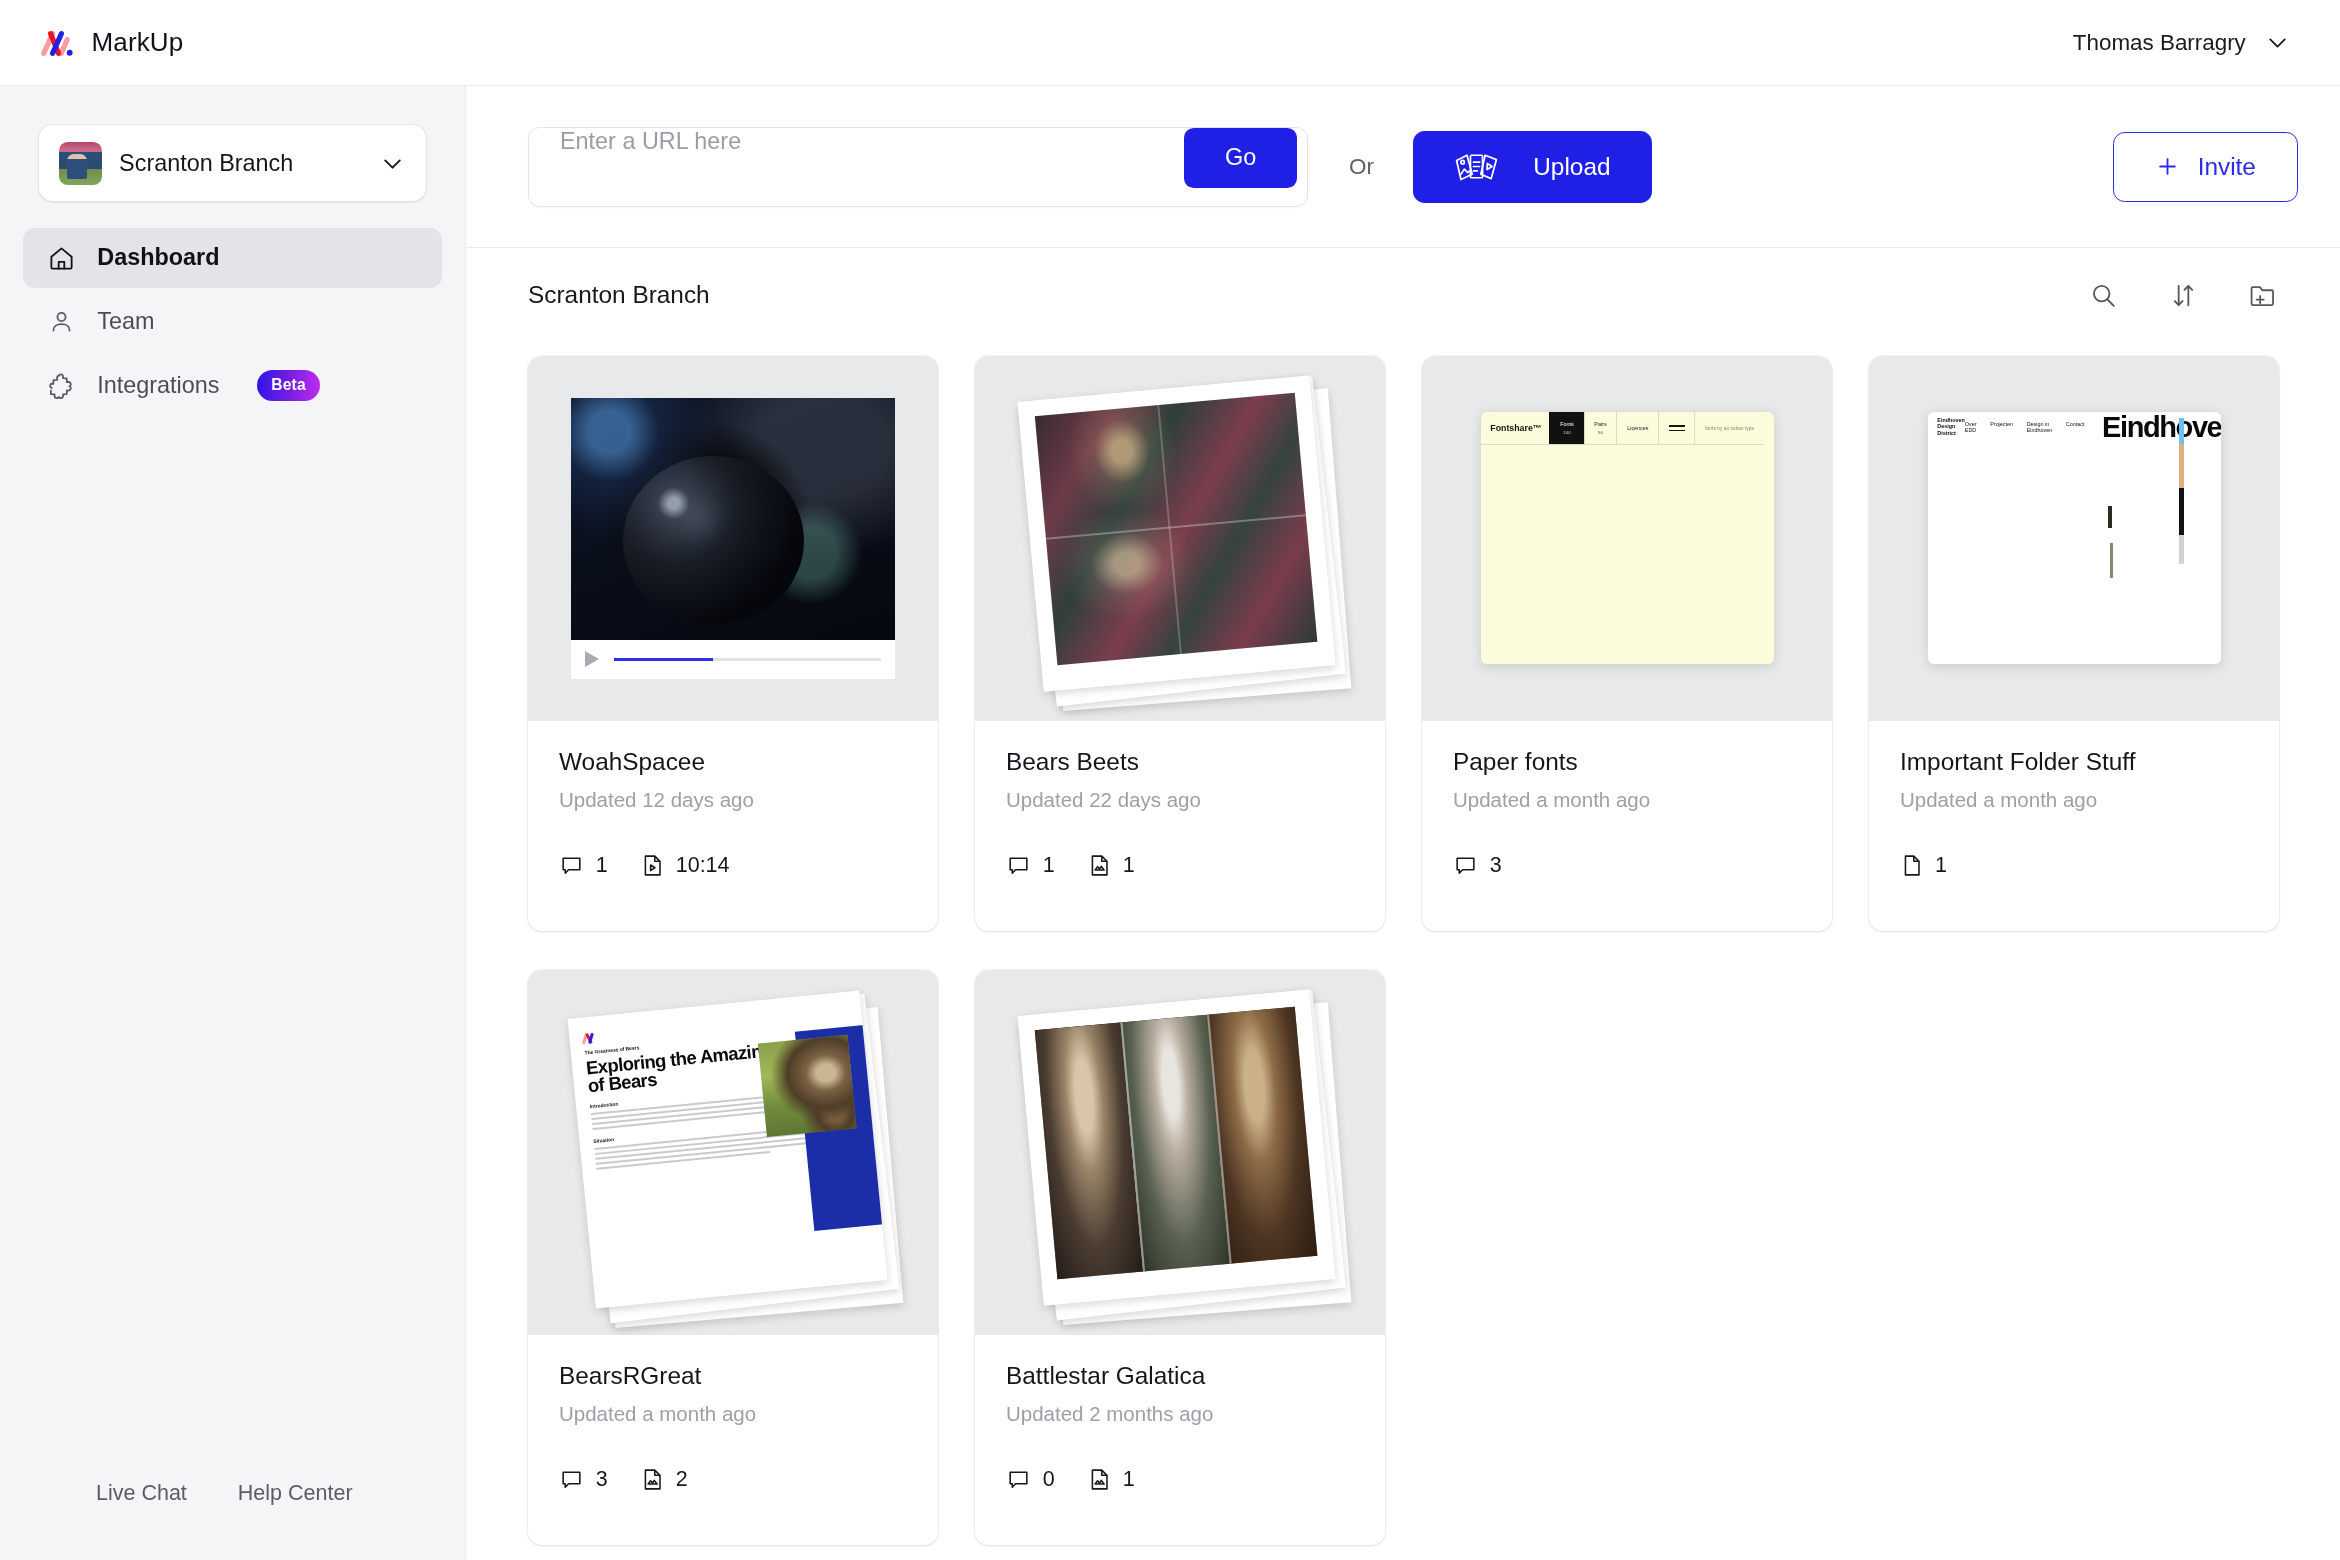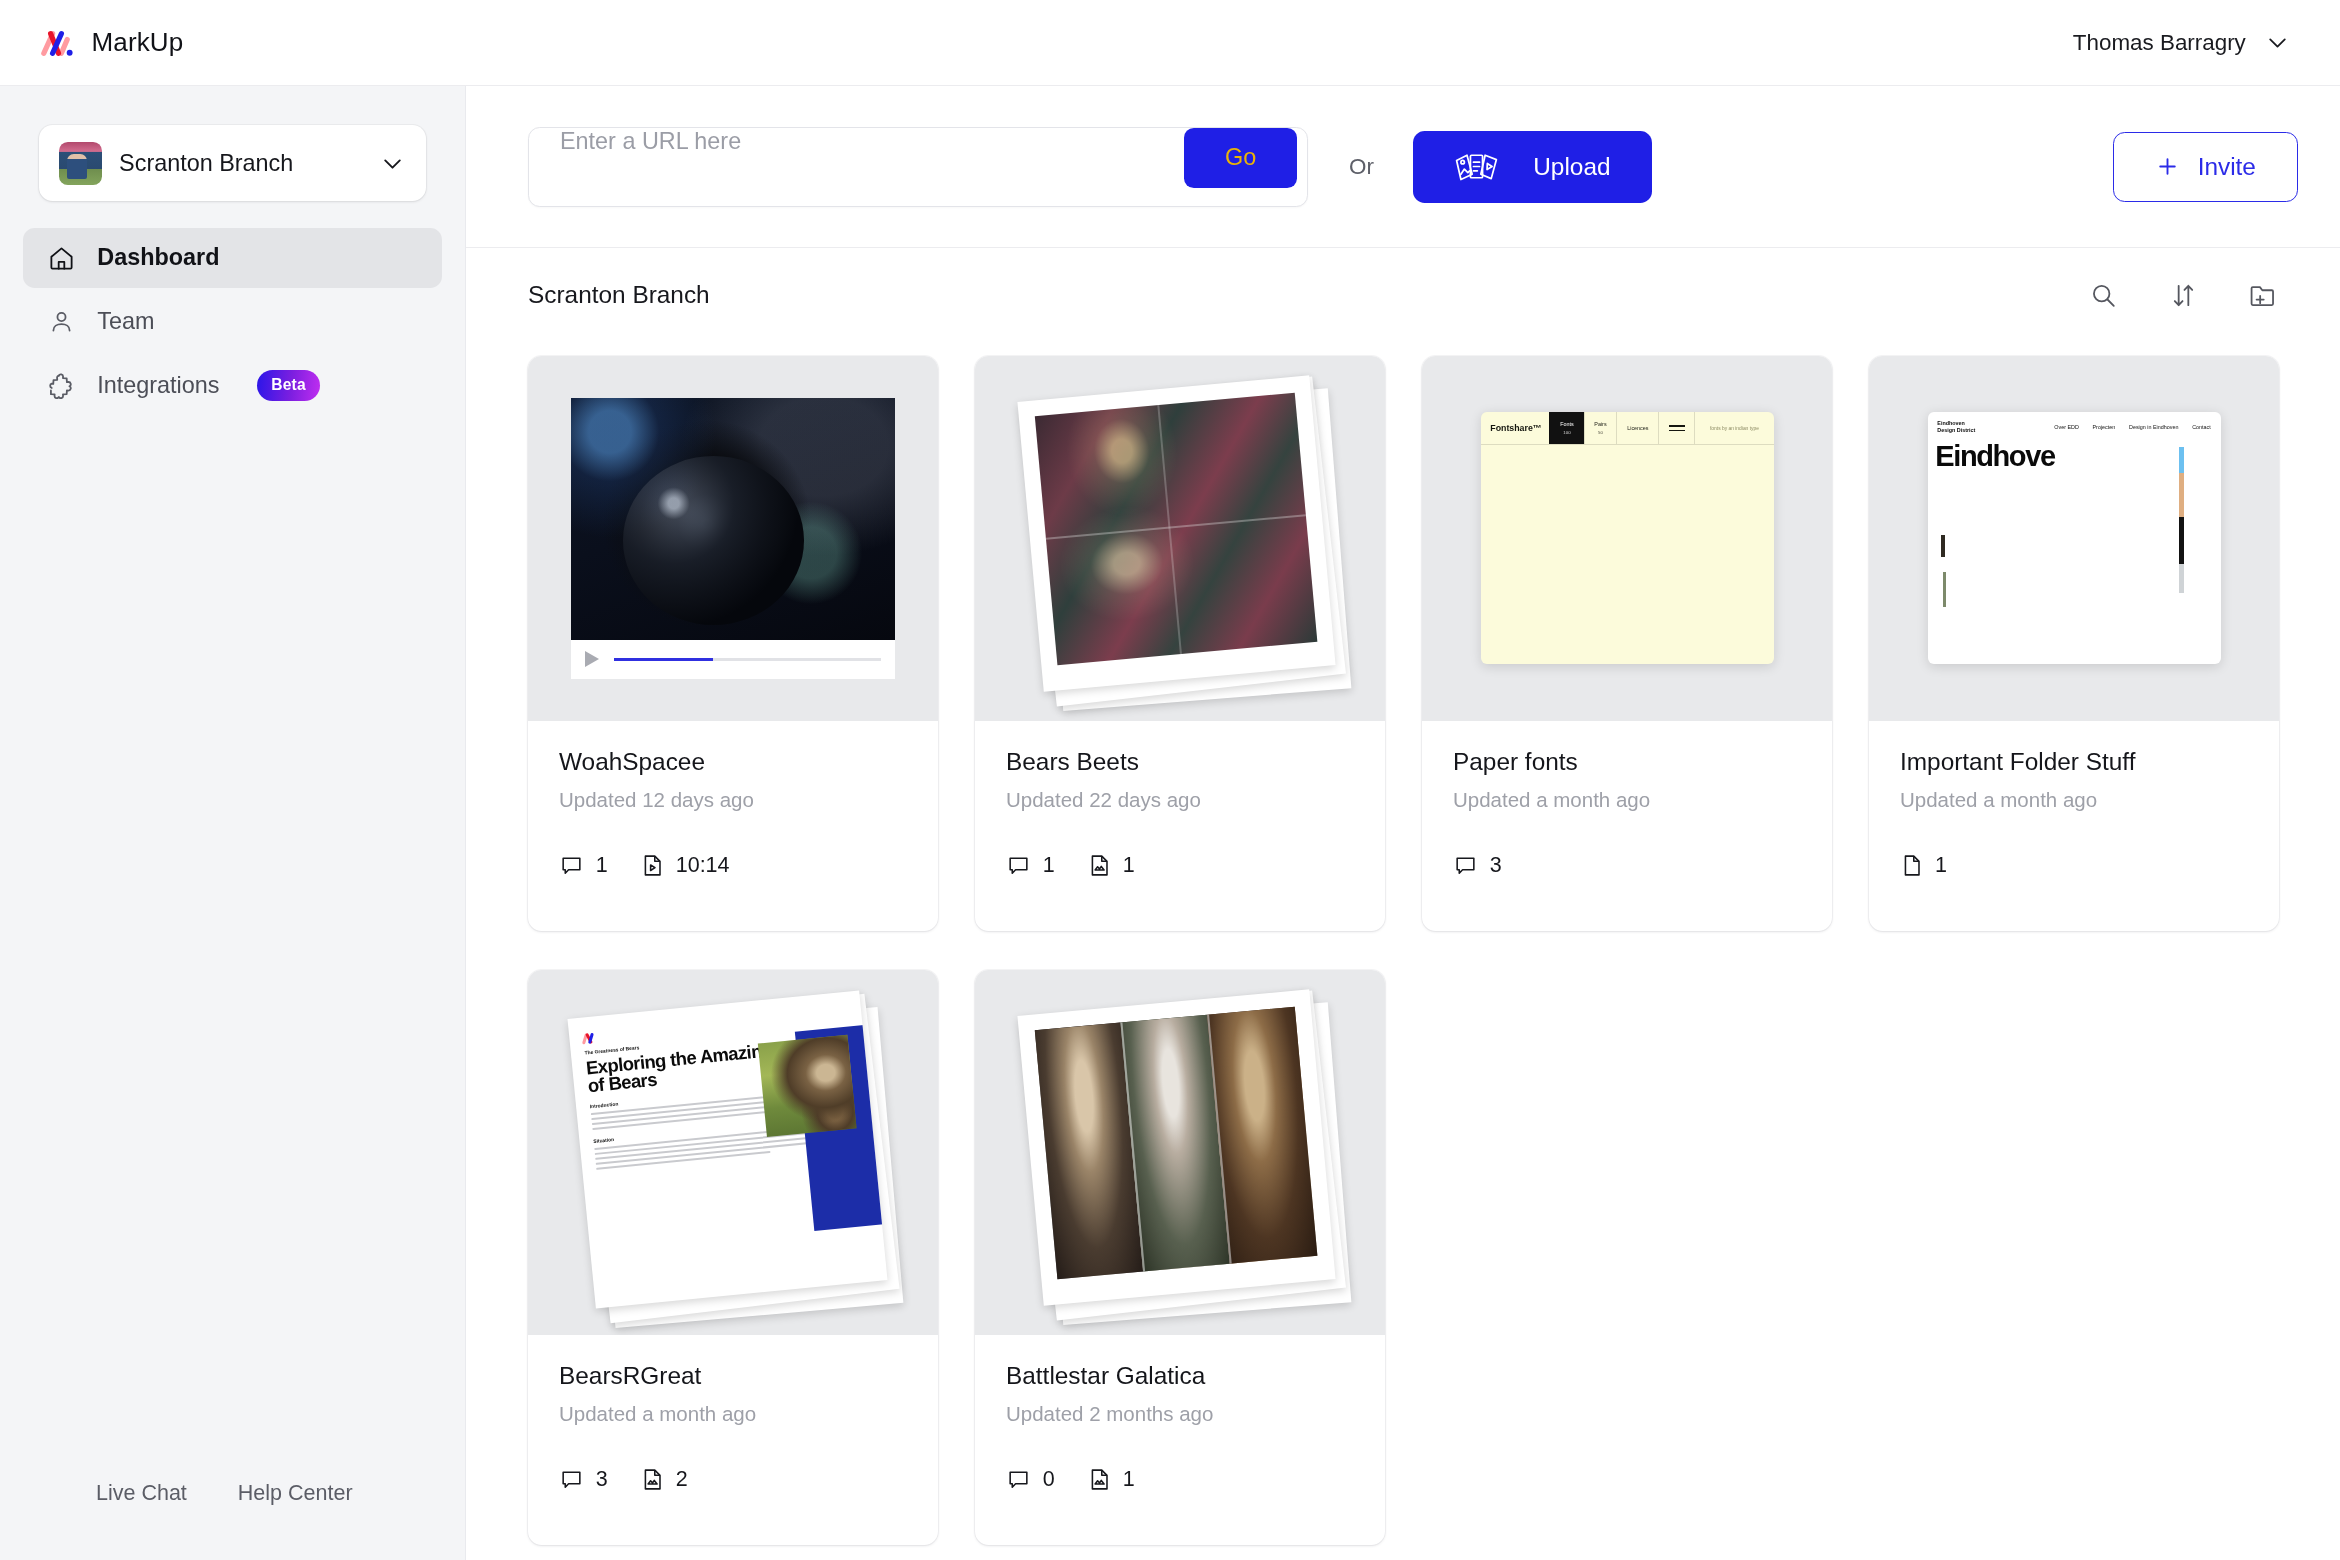--- a/index.html
+++ b/index.html
@@ -100,21 +100,21 @@
     padding: 0 9.8px 0 0; box-shadow: 0 1px 2px rgba(20,22,40,.03);
   }
   .url-input {
     flex: 1; border: 0; outline: 0; background: transparent;
     font-family: "Liberation Sans", sans-serif;
     font-size: 23.4px; color: #15161b; padding: 0 23.4px 0 31px;
   }
   .url-input::placeholder { color: #9b9da6; }
   .go-btn {
     width: 113px; height: 60px; border: 0; border-radius: 9.8px;
-    background: #1f1fe6; color: #eab308; font-size: 23.4px; cursor: pointer;
+    background: #1f1fe6; color: #ffffff; font-size: 23.4px; cursor: pointer;
     font-family: "Liberation Sans", sans-serif;
   }
   .or-text { font-size: 22.4px; color: #5e6069; margin: 0 39px 0 41px; }
   .upload-btn {
     height: 72px; min-width: 239px; border: 0; border-radius: 11.7px;
     background: #1f1fe6; color: #fff; font-size: 24.4px; cursor: pointer;
     display: flex; align-items: center; justify-content: center; gap: 34px;
     padding: 0 29px; font-family: "Liberation Sans", sans-serif;
   }
   .invite-btn {
@@ -226,21 +226,21 @@
       radial-gradient(ellipse at 45% 30%, #cbb188 0 14%, #8d6c47 31%, #4d3522 62%, #2a1c12 100%),
       linear-gradient(180deg,#6b4526 0%,#b9a98e 60%, #6f6254 100%);
   }
   .photo-bear-trio > span + span { border-left: 2px solid rgba(245,245,245,.5); }
 
   
   .site-shot {
     width: 293px; height: 252px; background: #fff;
     border-radius: 5.9px; overflow: hidden;
     box-shadow: 0 2.9px 11.7px rgba(0,0,0,.13);
-    display: flex; flex-direction: column;
+    display: flex; 
   }
   .site-shot.fontshare { background: #fcfbdb; }
   .fs-nav { height: 33px; display: flex; align-items: stretch; border-bottom: 1px solid rgba(0,0,0,.12); }
   .fs-brand { display:flex; align-items:center; padding: 0 7.8px 0 9.8px; font-size: 8.8px; font-weight: 700; color:#15160f; }
   .fs-cell {
     flex: 0 0 auto; padding: 0 9.8px; display:flex; flex-direction: column;
     align-items:center; justify-content:center; gap:2.9px;
     font-size: 5.4px; color:#1b1c14; border-left: 1px solid rgba(0,0,0,.12);
   }
   .fs-cell.dark { background:#111; color:#fff; }

